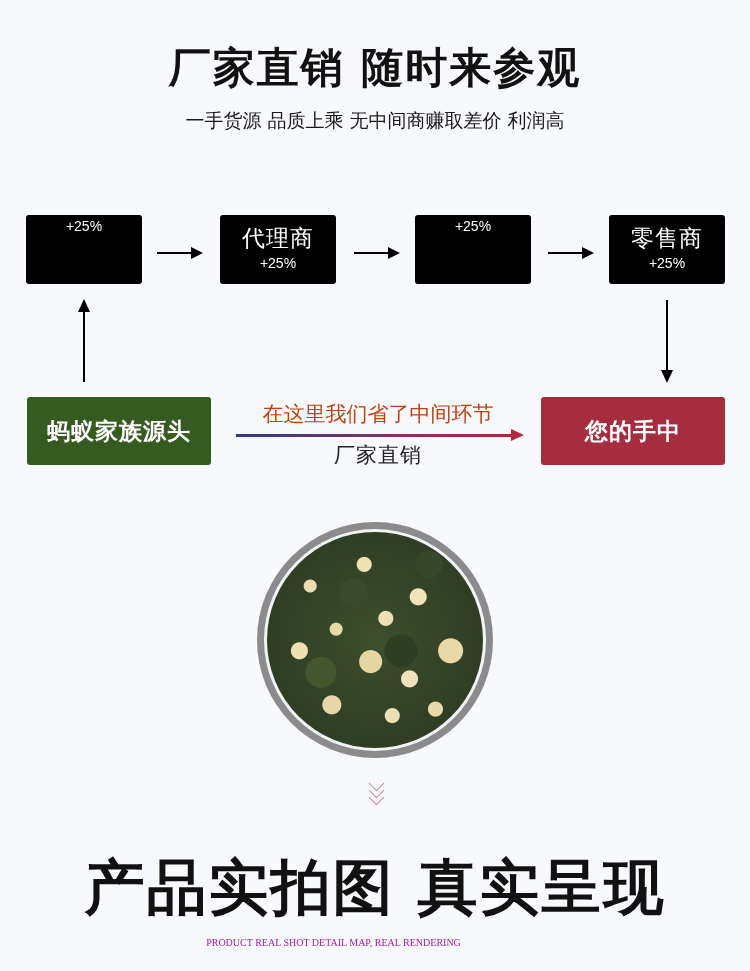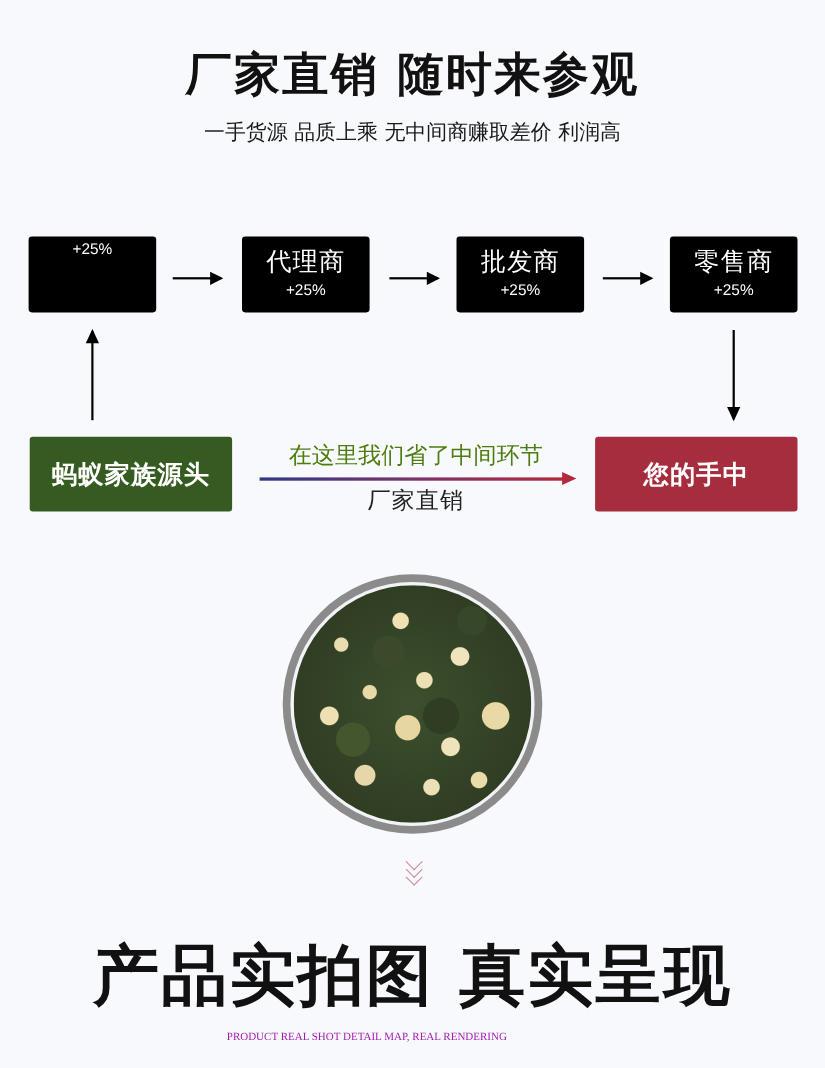--- a/index.html
+++ b/index.html
@@ -46,21 +46,21 @@
   .end-box {
     position: absolute; top: 397px; width: 184px; height: 68px; border-radius: 3px;
     color: #ffffff; text-align: center; line-height: 68px;
     font-family: Liberation Sans, sans-serif; font-weight: bold; font-size: 23px; letter-spacing: 1px;
   }
   #source-box { left: 27px; background: #365b21; }
   #hand-box { left: 541px; background: #a52d3e; }
 
   #saved-text {
     position: absolute; top: 400px; left: 236px; width: 284px; text-align: center;
-    font-size: 21px; color: #4d7c0f; line-height: 28px;
+    font-size: 21px; color: #c2410c; line-height: 28px;
   }
   #grad-arrow {
     position: absolute; top: 434px; left: 236px; width: 278px; height: 3px;
     background: linear-gradient(to right, #2e3a86, #7a3468, #b4283c);
   }
   #grad-arrow::after {
     content: ""; position: absolute; right: -10px; top: -5px;
     border-left: 13px solid #b4283c; border-top: 6.5px solid transparent; border-bottom: 6.5px solid transparent;
   }
   #direct-text {
@@ -121,21 +121,20 @@
 </div>
 <div class="h-arrow" style="left:157px;width:44px;"></div>
 
 <div class="chain-box" style="left:220px;">
   <span class="name">代理商</span>
   <span class="pct">+25%</span>
 </div>
 <div class="h-arrow" style="left:354px;width:44px;"></div>
 
 <div class="chain-box" style="left:415px;">
-  <span class="name">批发商</span>
   <span class="pct">+25%</span>
 </div>
 <div class="h-arrow" style="left:548px;width:44px;"></div>
 
 <div class="chain-box" style="left:609px;">
   <span class="name">零售商</span>
   <span class="pct">+25%</span>
 </div>
 
 <div class="v-arrow up" style="left:83px;top:301px;height:81px;"></div>

